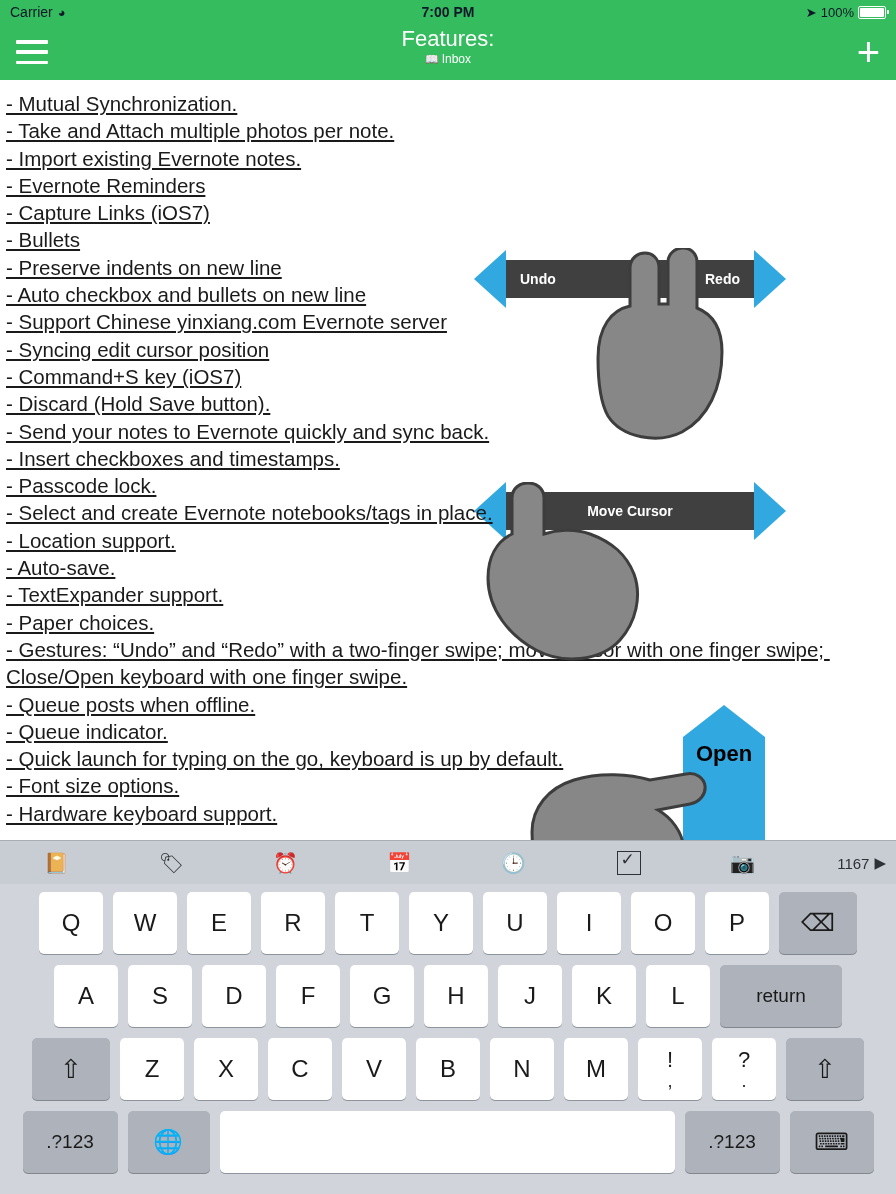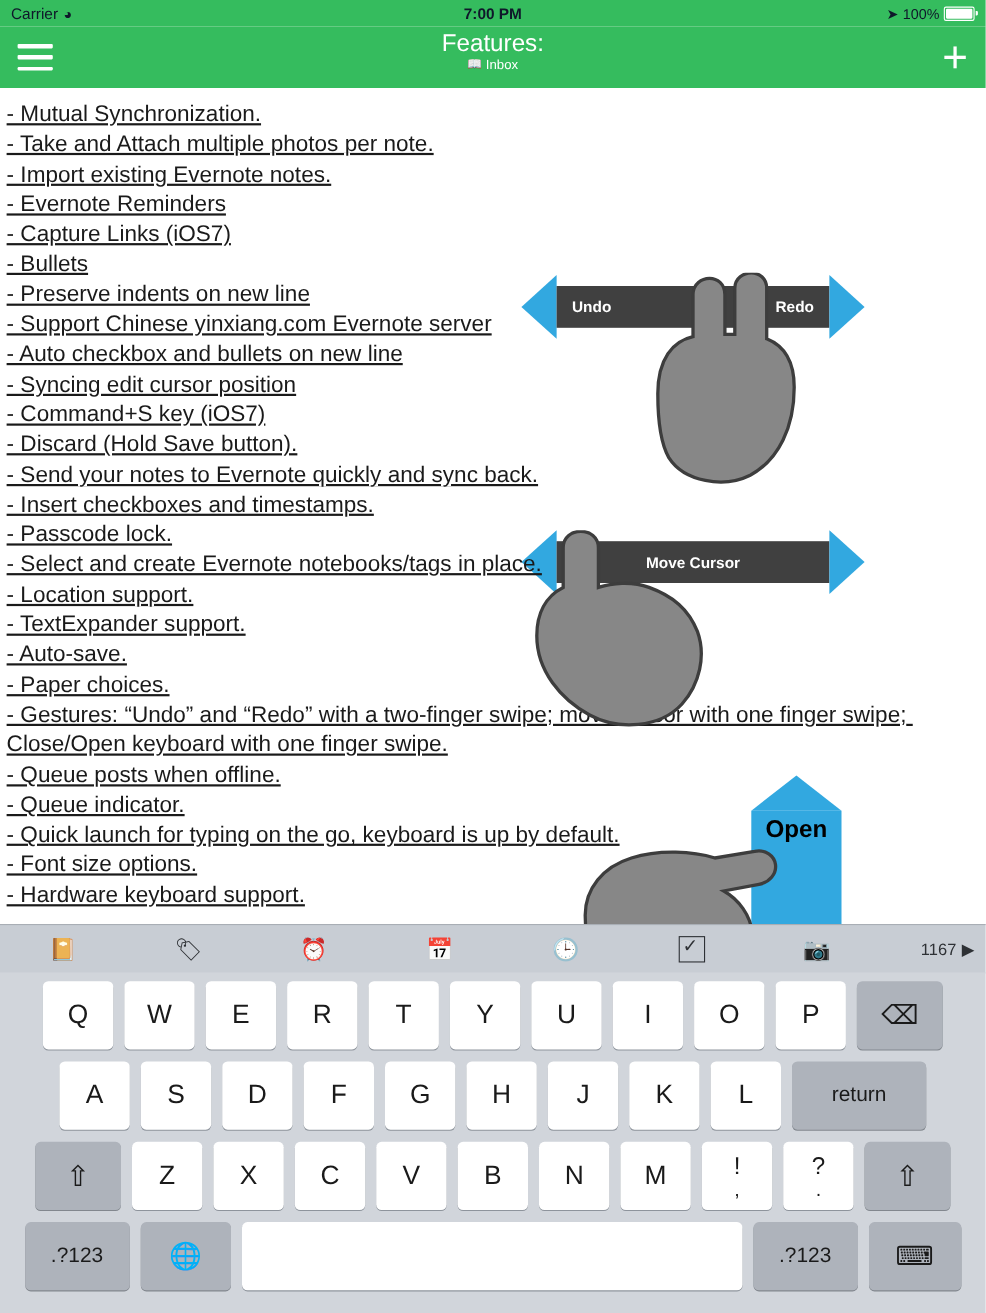--- a/index.html
+++ b/index.html
@@ -335,32 +335,32 @@
 </div>
 
 <div class="note-body">
   <div class="note-line">- Mutual Synchronization.</div>
   <div class="note-line">- Take and Attach multiple photos per note.</div>
   <div class="note-line">- Import existing Evernote notes.</div>
   <div class="note-line">- Evernote Reminders</div>
   <div class="note-line">- Capture Links (iOS7)</div>
   <div class="note-line">- Bullets</div>
   <div class="note-line">- Preserve indents on new line</div>
+  <div class="note-line">- Auto checkbox and bullets on new line</div>
   <div class="note-line">- Support Chinese yinxiang.com Evernote server</div>
-  <div class="note-line">- Auto checkbox and bullets on new line</div>
   <div class="note-line">- Syncing edit cursor position</div>
   <div class="note-line">- Command+S key (iOS7)</div>
   <div class="note-line">- Discard (Hold Save button).</div>
   <div class="note-line">- Send your notes to Evernote quickly and sync back.</div>
   <div class="note-line">- Insert checkboxes and timestamps.</div>
   <div class="note-line">- Passcode lock.</div>
   <div class="note-line">- Select and create Evernote notebooks/tags in place.</div>
   <div class="note-line">- Location support.</div>
+  <div class="note-line">- Auto-save.</div>
   <div class="note-line">- TextExpander support.</div>
-  <div class="note-line">- Auto-save.</div>
   <div class="note-line">- Paper choices.</div>
   <div class="note-line">- Gestures: “Undo” and “Redo” with a two-finger swipe; move cursor with one finger swipe; Close/Open keyboard with one finger swipe.</div>
   <div class="note-line">- Queue posts when offline.</div>
   <div class="note-line">- Queue indicator.</div>
   <div class="note-line">- Quick launch for typing on the go, keyboard is up by default.</div>
   <div class="note-line">- Font size options.</div>
   <div class="note-line">- Hardware keyboard support.</div>
 </div>
 
 <div class="arrow-h" style="left:474px; top:250px; width:312px;">

